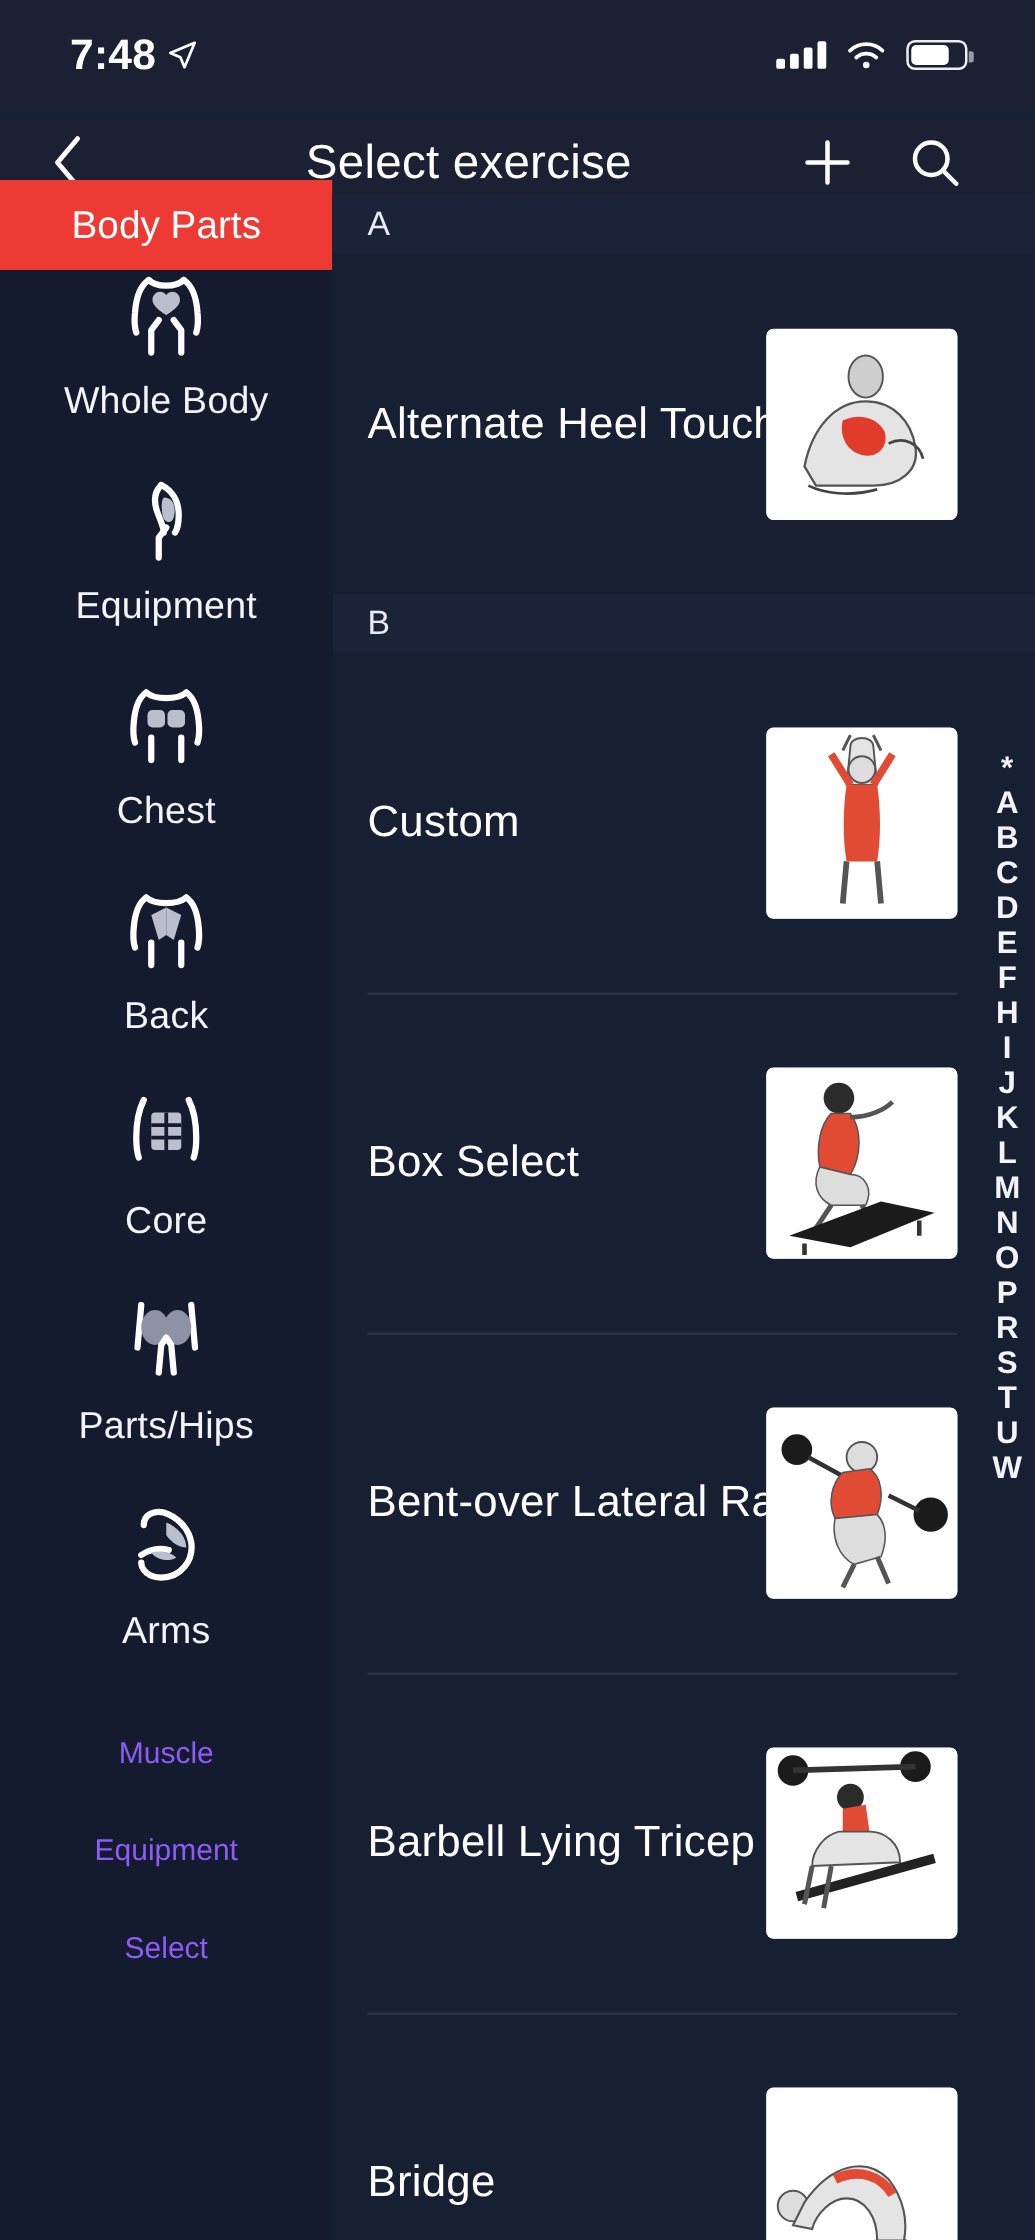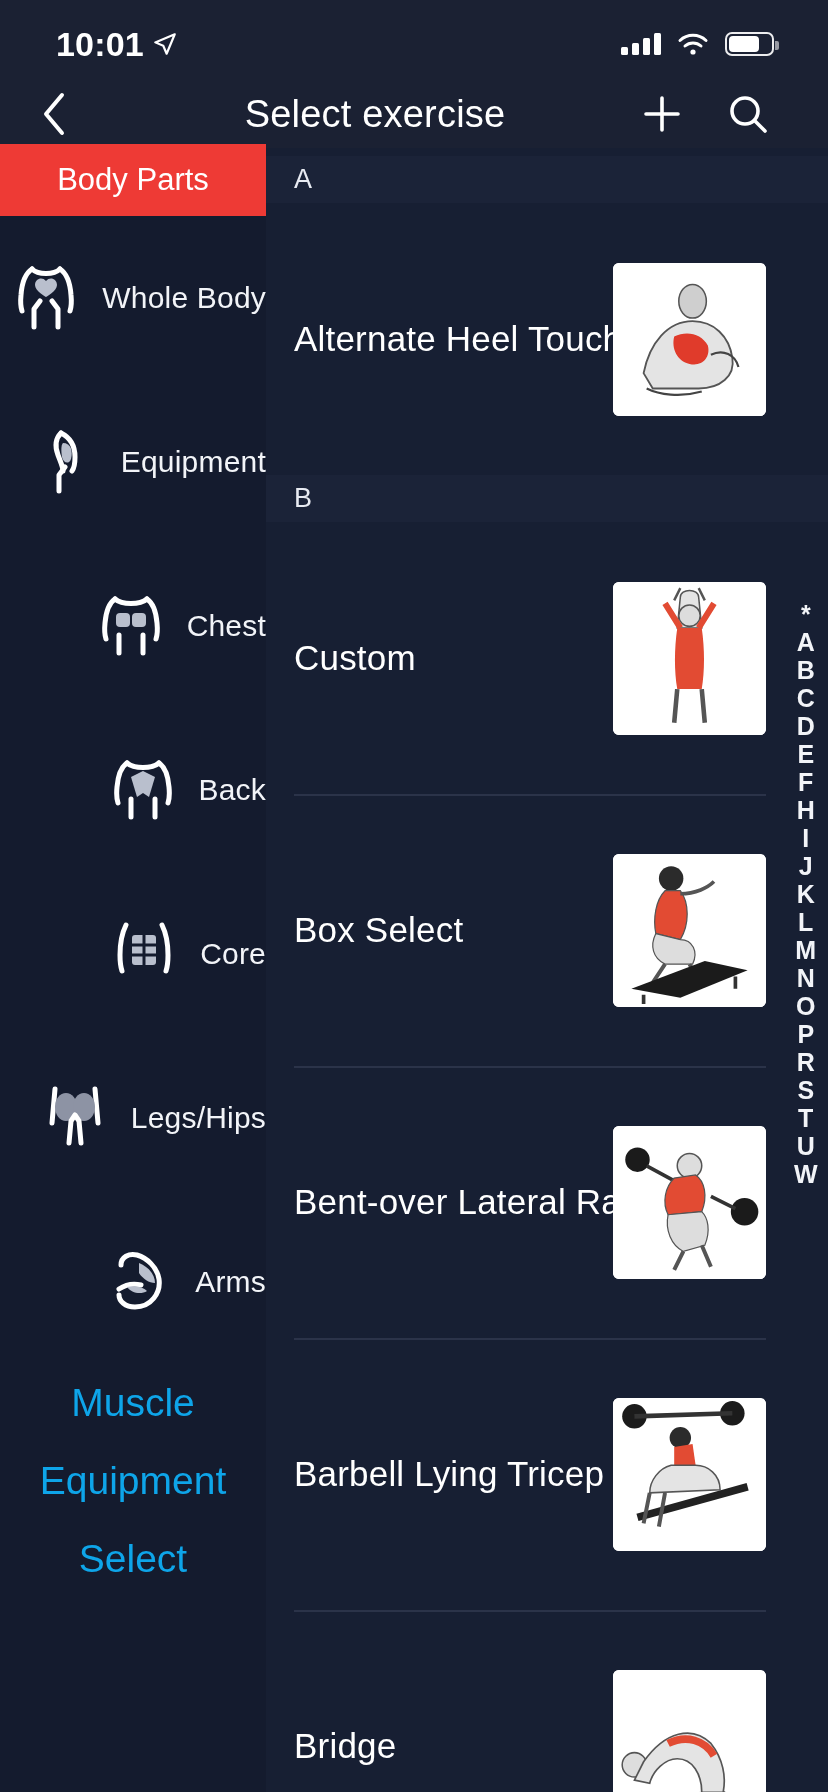--- a/index.html
+++ b/index.html
@@ -28,47 +28,47 @@
   .cell-bars i:nth-child(1){ height:8px; }
   .cell-bars i:nth-child(2){ height:12px; }
   .cell-bars i:nth-child(3){ height:17px; }
   .cell-bars i:nth-child(4){ height:22px; }
   .batt{ width:49px; height:24px; border:2.5px solid rgba(255,255,255,.92); border-radius:7px; padding:2px; position:relative; }
   .batt::after{ content:""; position:absolute; right:-7px; top:7px; width:4px; height:9px; background:rgba(255,255,255,.55); border-radius:0 2px 2px 0; }
   .batt b{ display:block; height:100%; width:72%; background:#fff; border-radius:4px; }
 
   
   .navbar{
-    position:absolute; top:80px; left:0; width:828px; height:68px;
+    position:absolute; top:96px; left:0; width:828px; height:68px;
     display:flex; align-items:center; background:#1b2133;
   }
   .nav-back{ width:110px; display:flex; align-items:center; justify-content:center; height:68px; }
   .nav-title{ flex:1; text-align:center; font-size:38px; font-weight:500; letter-spacing:.2px; }
   .nav-actions{ display:flex; align-items:center; gap:42px; padding-right:58px; }
   .nav-ico{ width:44px; height:44px; display:flex; align-items:center; justify-content:center; }
 
   
   .sidebar{
     position:absolute; left:0; top:144px; width:266px; bottom:0;
     background:#141b2e;
     overflow:hidden;
   }
   .sb-tab{
     height:72px; display:flex; align-items:center; justify-content:center;
     font-size:31px; color:#fff;
   }
   .sb-tab.active{ background:#ee3a35; }
   .sb-list{ padding-top:0; }
   .sb-item{
-    height:164px; display:flex; 
-    align-items:center; justify-content:flex-end; gap:14px;
+    height:164px; display:flex; flex-direction:column;
+    align-items:center; justify-content:flex-start; gap:14px;
   }
   .sb-item .ico{ height:74px; display:flex; align-items:flex-end; justify-content:center; }
   .sb-item .lbl{ font-size:30px; color:#f2f4f8; letter-spacing:.2px; }
-  .sb-foot{ height:78px; display:flex; align-items:center; justify-content:center; font-size:39px; color:#0ea5e9; }
+  .sb-foot{ height:78px; display:flex; align-items:center; justify-content:center; font-size:24px; color:#8b5cf6; }
 
   
   .list{
     position:absolute; left:266px; top:156px; right:0; bottom:0;
     background:#171f33; overflow:hidden;
   }
   .sec-head{
     height:47px; background:#1b2338; display:flex; align-items:center;
     padding-left:28px; font-size:27px; color:#e8ebf2; font-weight:400;
   }
@@ -98,21 +98,21 @@
   .alpha span{
     font-size:25px; line-height:28px; font-weight:700;
     color:#f2f4f8; letter-spacing:.5px;
   }
 </style>
 </head>
 <body>
 
 <div class="status-bar">
   <div class="status-left">
-    <span class="status-time">10:01</span>
+    <span class="status-time">7:48</span>
     <svg class="loc-icon" viewBox="0 0 24 24">
       <path d="M21 3 L3 10.5 L10.4 13.6 L13.5 21 Z" fill="none" stroke="#fff" stroke-width="2" stroke-linejoin="round"></path>
     </svg>
   </div>
   <div class="status-right">
     <span class="cell-bars">
         <i></i>
         <i></i>
         <i></i>
         <i></i>
@@ -229,21 +229,21 @@
     <div class="sb-item">
       <span class="ico">
         <svg width="84" height="74" viewBox="0 0 84 74">
           <path d="M22 8 L19 42" fill="none" stroke="#fff" stroke-width="5" stroke-linecap="round"></path>
           <path d="M62 8 L65 42" fill="none" stroke="#fff" stroke-width="5" stroke-linecap="round"></path>
           <ellipse cx="33" cy="26" rx="11" ry="14" fill="#8d93a4"></ellipse>
           <ellipse cx="51" cy="26" rx="11" ry="14" fill="#8d93a4"></ellipse>
           <path d="M36 62 L38 40 L42 34 L46 40 L48 62" fill="none" stroke="#fff" stroke-width="5" stroke-linecap="round" stroke-linejoin="round"></path>
         </svg>
       </span>
-      <span class="lbl">Legs/Hips</span>
+      <span class="lbl">Parts/Hips</span>
     </div>
 
     <div class="sb-item">
       <span class="ico">
         <svg width="84" height="74" viewBox="0 0 84 74">
           <path d="M24 20 C24 12 32 8 40 10 C50 13 60 22 62 34 C64 48 54 62 38 62 C28 62 22 56 22 50" fill="none" stroke="#fff" stroke-width="5" stroke-linecap="round" stroke-linejoin="round"></path>
           <path d="M22 44 C28 40 36 38 44 40" fill="none" stroke="#fff" stroke-width="5" stroke-linecap="round"></path>
           <path d="M42 18 C52 22 58 30 58 38 C52 38 46 34 42 28 Z" fill="#b9bfcd"></path>
           <path d="M30 42 C38 40 46 42 50 46 C44 50 34 48 30 42 Z" fill="#b9bfcd"></path>
         </svg>

